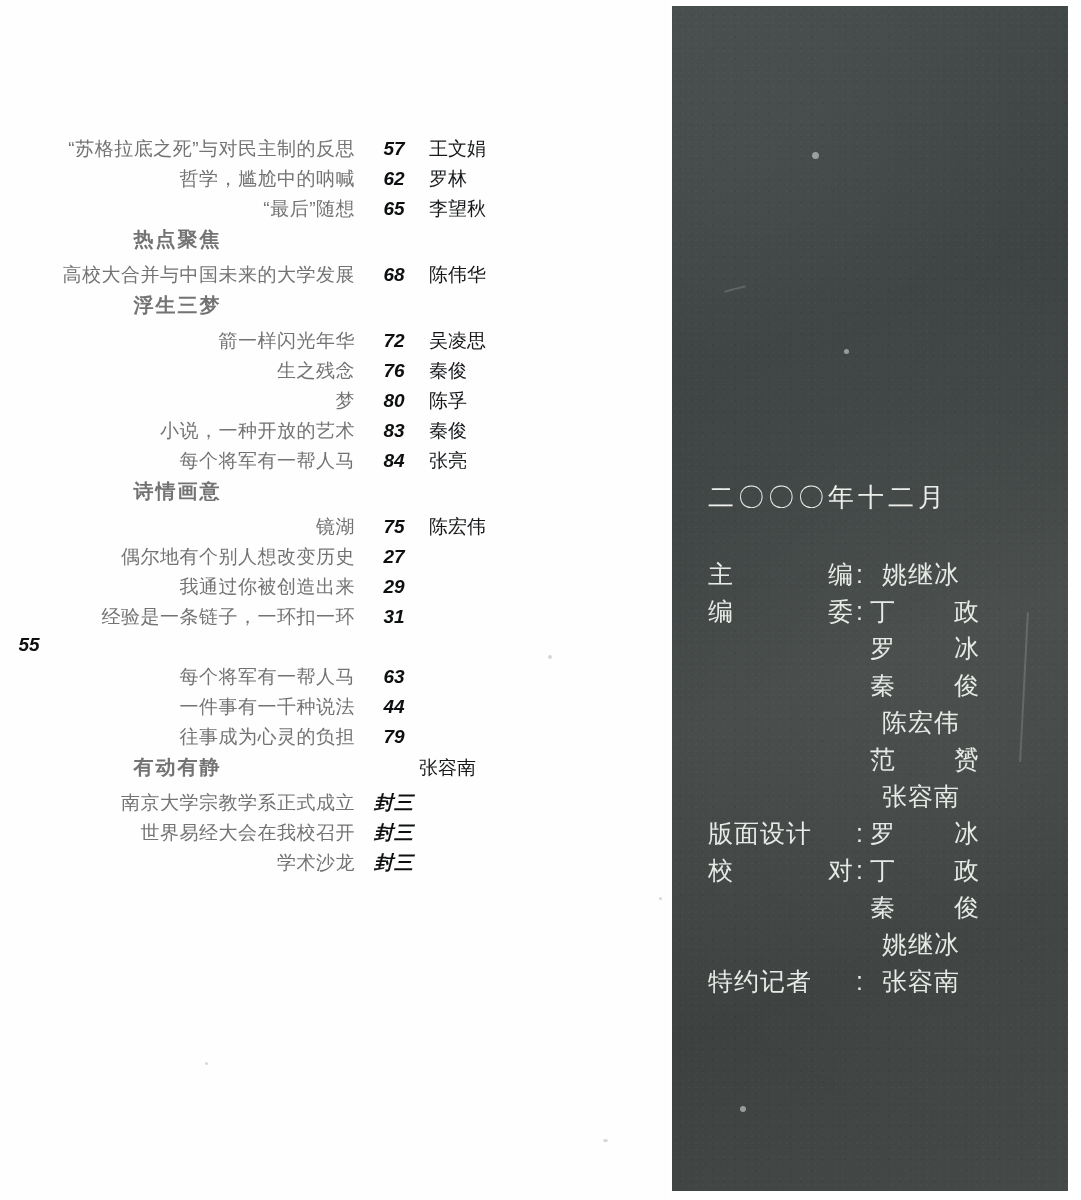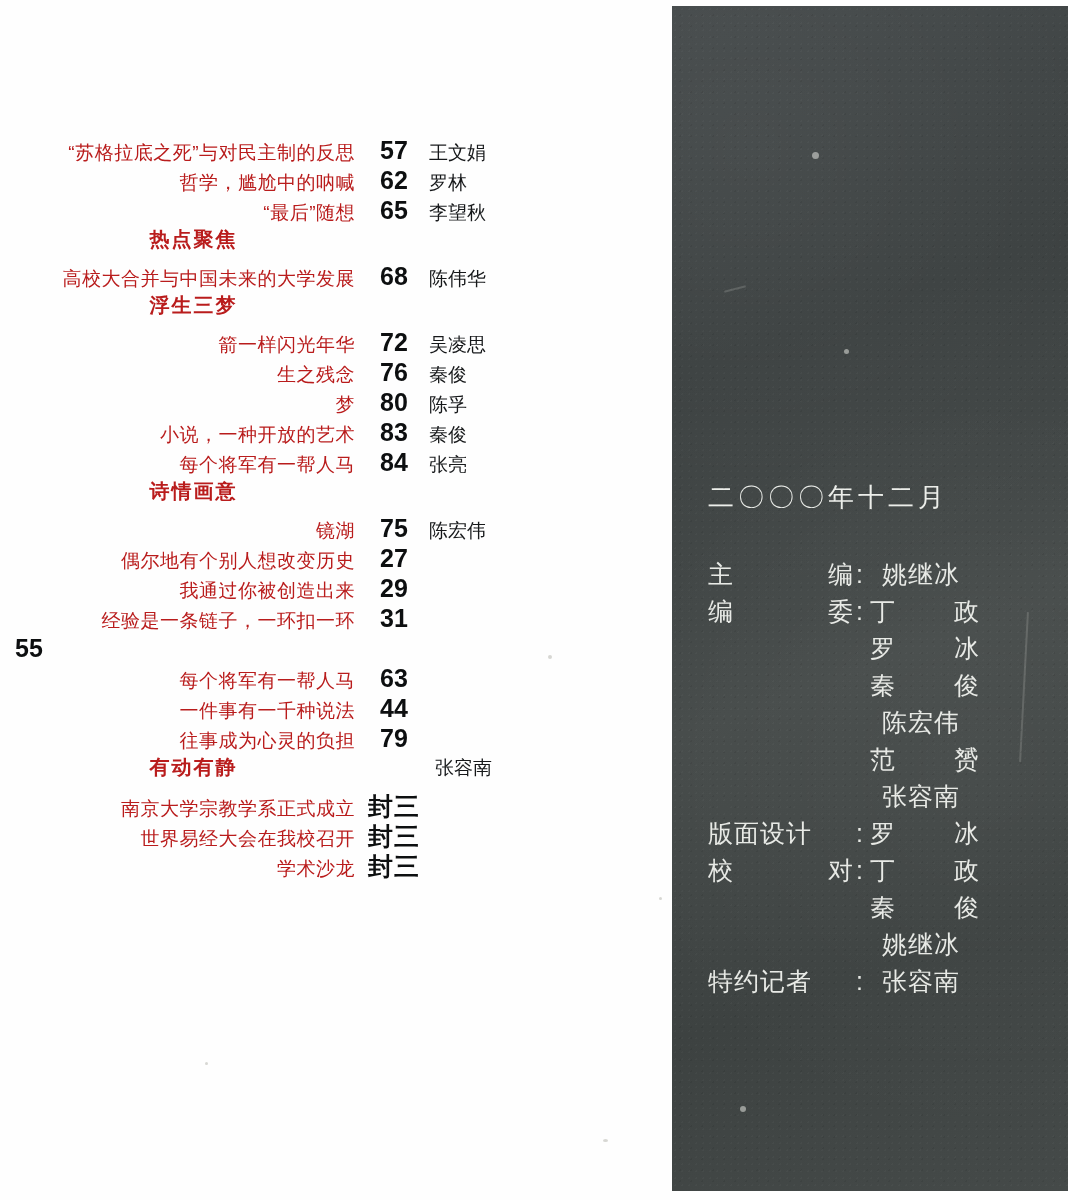--- a/index.html
+++ b/index.html
@@ -37,49 +37,49 @@
     align-items: baseline;
     height: 30px;
     margin-bottom: 0px;
   }
 
   .toc-title {
     flex: 0 0 355px;
     text-align: right;
     padding-right: 10px;
     font-size: 19px;
-    color: #b91c1c;
+    color: #737373;
     letter-spacing: 0.5px;
     white-space: nowrap;
   }
 
   .toc-page {
     flex: 0 0 58px;
     text-align: center;
-    font-size: 25px;
+    font-size: 19px;
     font-weight: bold;
     color: #0d0f10;
+    font-style: italic;
   }
 
   .toc-author {
     flex: 0 0 auto;
     padding-left: 6px;
     font-size: 19px;
     color: #16181a;
     white-space: nowrap;
   }
 
   
   .toc-row.section .toc-title {
     font-weight: bold;
     text-align: center;
     padding-right: 0;
     letter-spacing: 2px;
     font-size: 20px;
-    margin-left: 16px;
   }
   .toc-row.section {
     height: 36px;
   }
 
   
   .toc-page.textpage {
     font-weight: bold;
     letter-spacing: 1px;
   }

